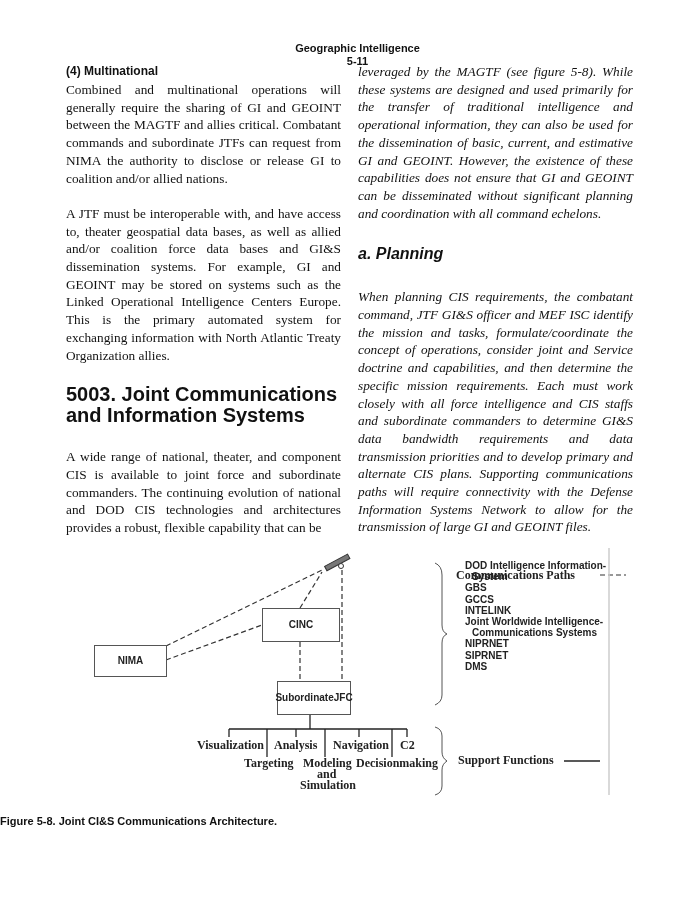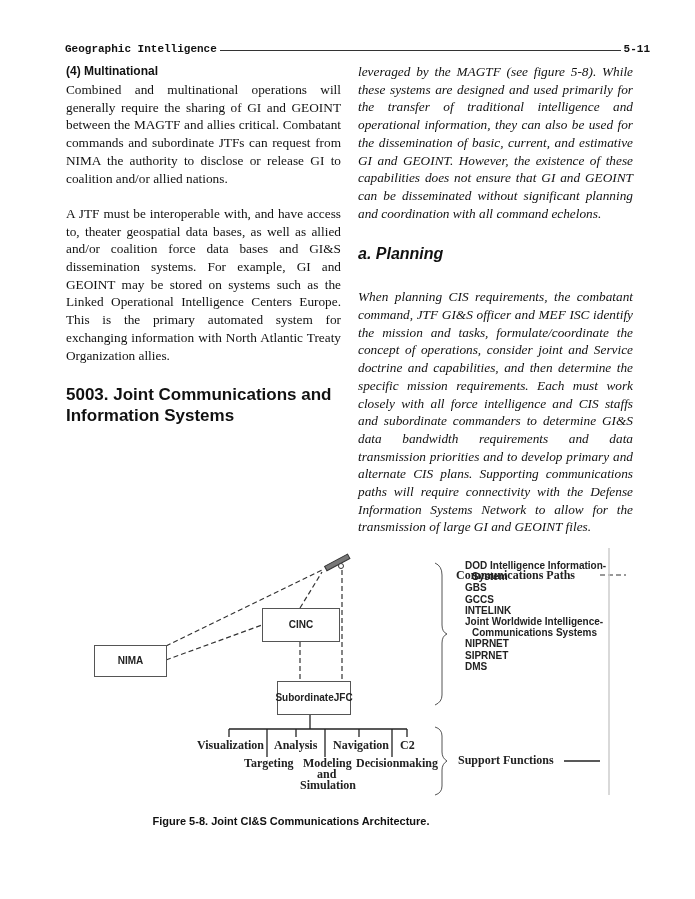--- a/index.html
+++ b/index.html
@@ -1,54 +1,55 @@
 <!DOCTYPE html>
 <html><head>
 <meta charset="utf-8">
 <style>
   html, body { margin: 0; padding: 0; background: #ffffff; }
   body { width: 695px; height: 899px; position: relative; overflow: hidden; color: #111; }
   .header { position: absolute; left: 65px; top: 42px; width: 585px; height: 14px; display: flex; align-items: center;
-            font-family: Liberation Mono, monospace; font-weight: bold; font-size: 11px; }
+            font-family: Liberation Sans, sans-serif; font-weight: bold; font-size: 11px; flex-direction: column; }
   .header .rule { flex: 1; border-top: 1px solid #333; margin: 0 3px; position: relative; top: 1px; }
   .col { position: absolute; width: 275px; font-family: "Liberation Serif", serif; font-size: 13.3px; line-height: 17.7px; text-align: justify; }
   .col p { margin: 0; }
   .col-left { left: 66px; top: 63px; }
   .col-right { left: 358px; top: 63px; font-style: italic; }
   .subhead { font-family: "Liberation Sans", sans-serif; font-weight: bold; font-size: 12px; margin: 0 0 1px 0; line-height: 17px; }
-  .h2 { font-family: "Liberation Sans", sans-serif; font-weight: bold; font-size: 17px; line-height: 21px; margin: 0; text-align: left; }
+  .h2 { font-family: "Liberation Sans", sans-serif; font-weight: bold; font-size: 20px; line-height: 21px; margin: 0; text-align: left; }
   .h3 { font-family: "Liberation Sans", sans-serif; font-weight: bold; font-size: 16px; line-height: 20px; margin: 0; }
 
   .figure { position: absolute; left: 0; top: 0; width: 695px; height: 899px; pointer-events: none; }
   .figure * { pointer-events: auto; }
   .fbox { position: absolute; border: 1px solid #555; background: #fff; font-family: "Liberation Sans", sans-serif; font-weight: bold;
           font-size: 10px; display: flex; align-items: center; justify-content: center; line-height: 12px; color: #222; }
   .flabel { position: absolute; font-family: Liberation Serif, serif; font-weight: bold; font-size: 12px; color: #222; line-height: 11px; white-space: nowrap; }
   .legend-list { position: absolute; left: 465px; top: 560px; font-family: "Liberation Sans", sans-serif; font-weight: bold; font-size: 10px; line-height: 11.2px; color: #222; }
   .legend-list div.indent { padding-left: 7px; }
-  .caption { position: absolute; left: 0; width: 582px; top: 815px; text-align: center; font-family: "Liberation Sans", sans-serif; font-weight: bold; font-size: 11px; color: #111; }
+  .caption { position: absolute; left: 0; width: 582px; top: 815px; font-family: "Liberation Sans", sans-serif; font-weight: bold; font-size: 11px; color: #111; }
   svg.fig-lines { position: absolute; left: 0; top: 0; }
 </style>
 </head>
 <body>
 
 <div class="header">
   <span>Geographic Intelligence</span>
   <span class="rule"></span>
   <span>5-11</span>
 </div>
 
 <div class="col col-left">
   <div class="subhead">(4) Multinational</div>
   <p>Combined and multinational operations will generally require the sharing of GI and GEOINT between the MAGTF and allies critical. Combatant commands and subordinate JTFs can request from NIMA the authority to disclose or release GI to coalition and/or allied nations.</p>
   <div style="height:17.7px"></div>
   <p>A JTF must be interoperable with, and have access to, theater geospatial data bases, as well as allied and/or coalition force data bases and GI&amp;S dissemination systems. For example, GI and GEOINT may be stored on systems such as the Linked Operational Intelligence Centers Europe. This is the primary automated system for exchanging information with North Atlantic Treaty Organization allies.</p>
   <div style="height:20px"></div>
   <div class="h2">5003.  Joint Communications and Information Systems</div>
   <div style="height:22px"></div>
+  <p>A wide range of national, theater, and component CIS is available to joint force and subordinate commanders. The continuing evolution of national and DOD CIS technologies and architectures provides a robust, flexible capability that can be</p>
 </div>
 
 <div class="col col-right">
   <p>leveraged by the MAGTF (see figure 5-8). While these systems are designed and used primarily for the transfer of traditional intelligence and operational information, they can also be used for the dissemination of basic, current, and estimative GI and GEOINT. However, the existence of these capabilities does not ensure that GI and GEOINT can be disseminated without significant planning and coordination with all command echelons.</p>
   <div style="height:22px"></div>
   <div class="h3">a.  Planning</div>
   <div style="height:24px"></div>
   <p>When planning CIS requirements, the combatant command, JTF GI&amp;S officer and MEF ISC identify the mission and tasks, formulate/coordinate the concept of operations, consider joint and Service doctrine and capabilities, and then determine the specific mission requirements. Each must work closely with all force intelligence and CIS staffs and subordinate commanders to determine GI&amp;S data bandwidth requirements and data transmission priorities and to develop primary and alternate CIS plans. Supporting communications paths will require connectivity with the Defense Information Systems Network to allow for the transmission of large GI and GEOINT files.</p>
 </div>
 

